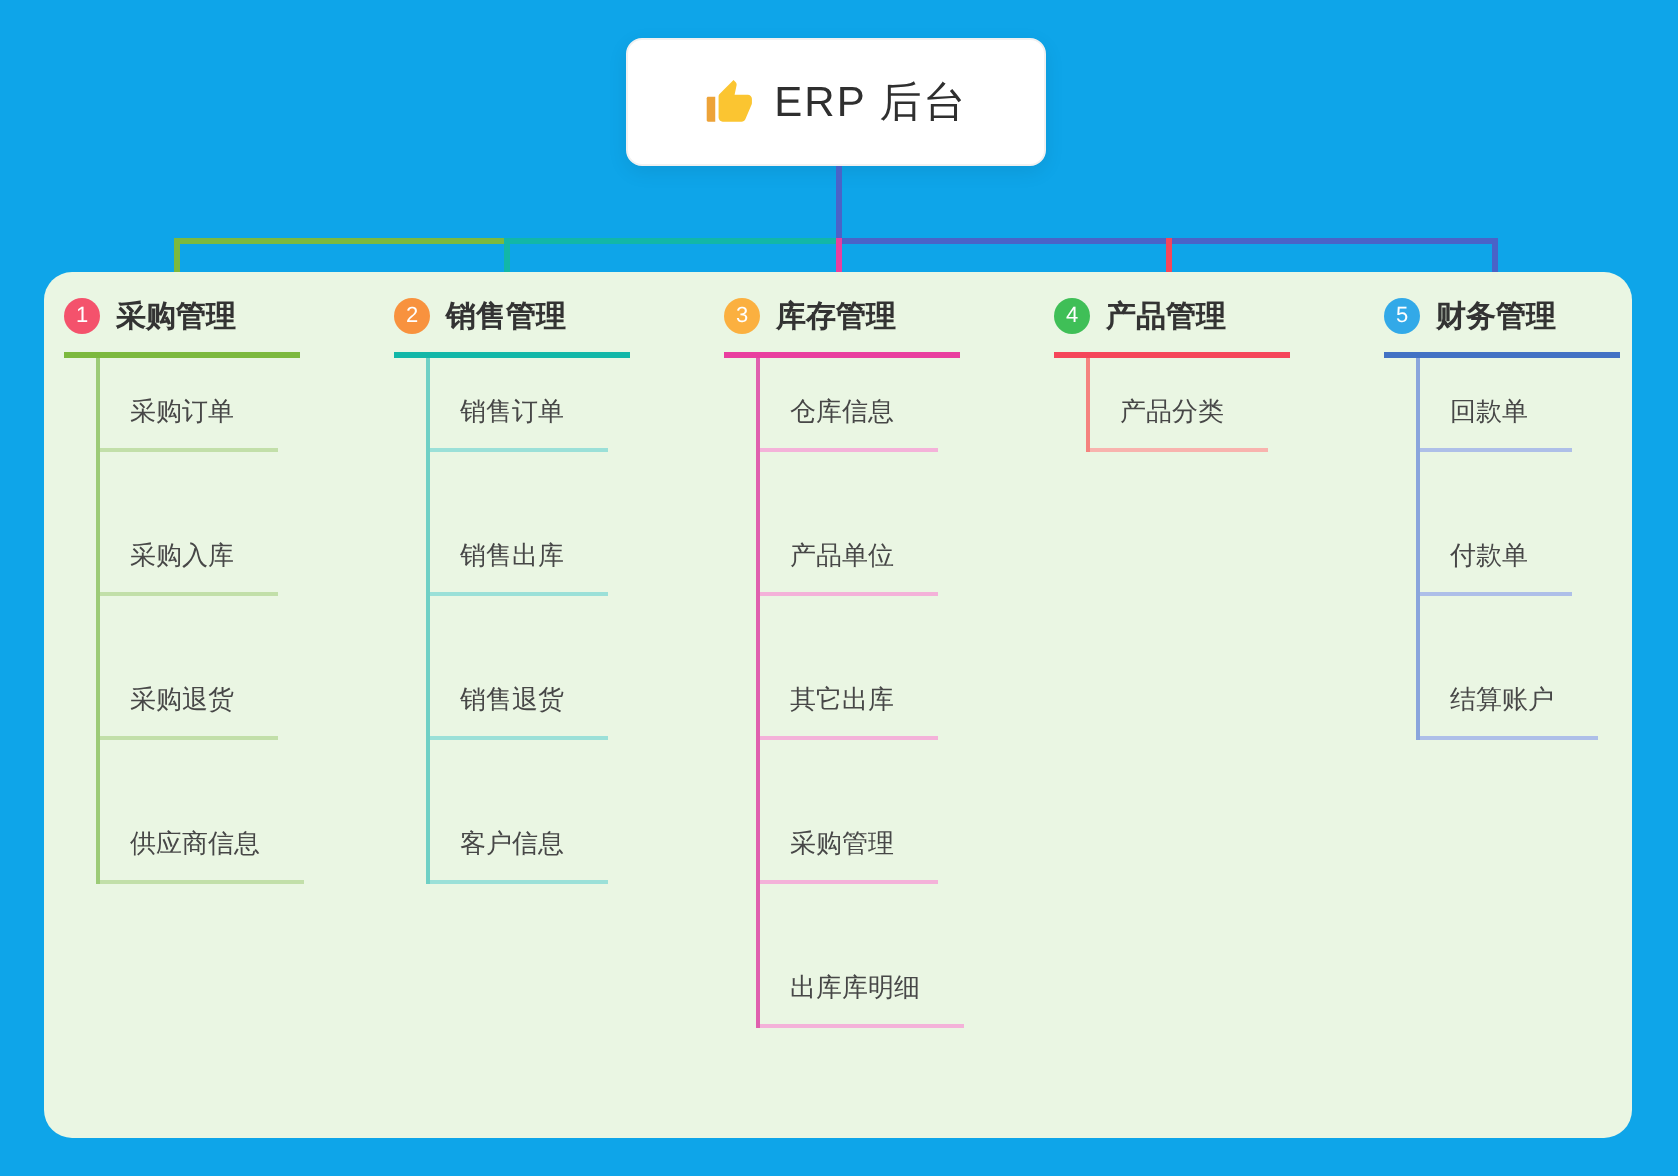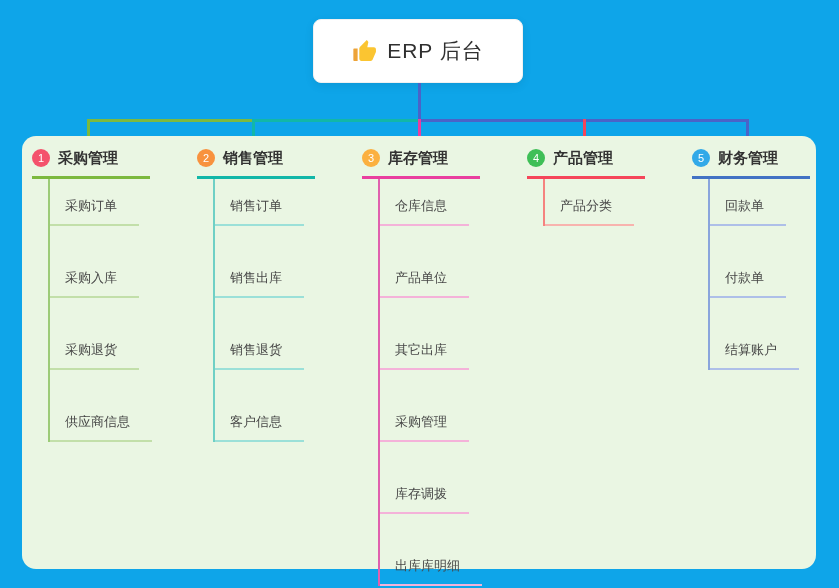--- a/index.html
+++ b/index.html
@@ -125,23 +125,20 @@
           <div class="child-row">
     <span class="child-label">产品单位</span>
   </div>
           <div class="child-row">
     <span class="child-label">其它出库</span>
   </div>
           <div class="child-row">
     <span class="child-label">采购管理</span>
   </div>
           <div class="child-row">
-    <span class="child-label">库存调拨</span>
-  </div>
-          <div class="child-row">
     <span class="child-label">出库库明细</span>
   </div>
         </div>
   </div>
       <div class="column" style="left: 527px; --main: #f5465a; --badge: #3fbf57; --spine: #f5837f; --light: #f8b3ae;">
     <div class="branch-header">
       <span class="badge">4</span>
       <span class="branch-label">产品管理</span>
     </div>
     <div class="children">

